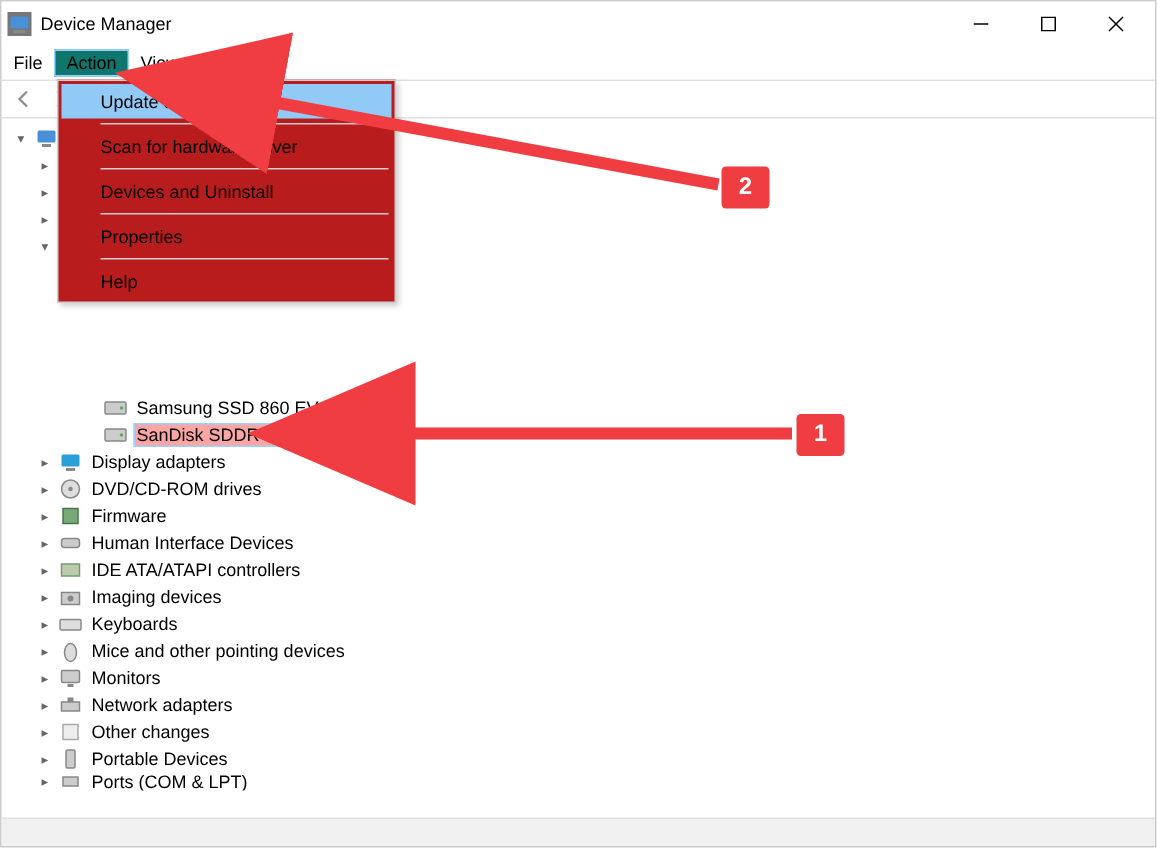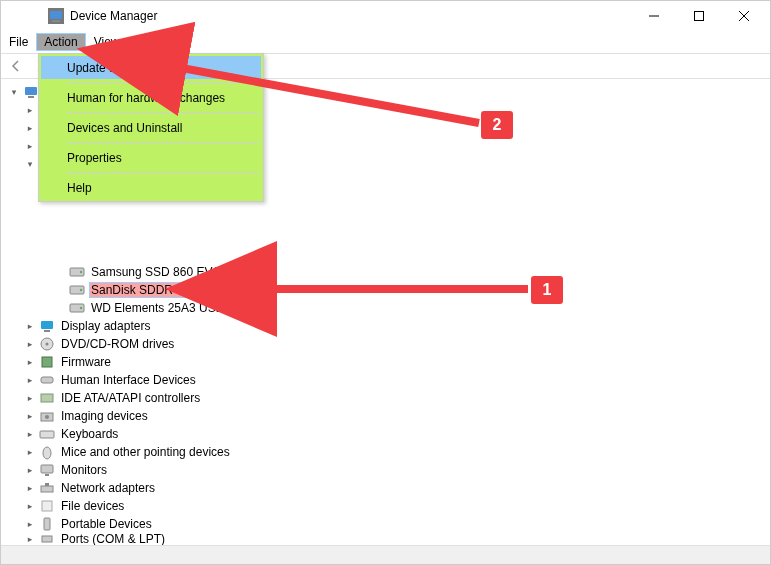--- a/index.html
+++ b/index.html
@@ -17,21 +17,20 @@
       overflow: hidden;
       border: 1px solid #ccc;
     }
     
     .titlebar {
       height: 30px;
       display: flex;
       align-items: center;
       padding: 0 4px;
       background: #fff;
-      margin-left: 43px;
     }
     .titlebar .app-icon {
       width: 16px;
       height: 16px;
       margin-right: 6px;
       background: #777;
     }
     .titlebar .title {
       flex: 1;
     }
@@ -51,21 +50,21 @@
       height: 22px;
       display: flex;
       align-items: center;
       padding: 0 0;
     }
     .menu-item {
       padding: 2px 8px;
       cursor: default;
     }
     .menu-item.active {
-      background: #a3a3a3;
+      background: #0f766e;
       border: 1px solid #99d1ff;
       padding: 1px 7px;
     }
     
     .toolbar {
       height: 26px;
       border-top: 1px solid #e0e0e0;
       border-bottom: 1px solid #e0e0e0;
       display: flex;
       align-items: center;
@@ -136,21 +135,21 @@
     .bottom-bar {
       height: 18px;
       background: #f0f0f0;
     }
     
     .dropdown {
       position: absolute;
       left: 37px;
       top: 52px;
       width: 226px;
-      background: #bef264;
+      background: #b91c1c;
       border: 1px solid #ccc;
       box-shadow: 2px 2px 4px rgba(0,0,0,0.2);
       padding: 2px;
       z-index: 10;
     }
     .dd-item {
       display: flex;
       align-items: center;
       height: 23px;
       padding-left: 26px;
@@ -298,30 +297,20 @@
     <div class="tree-node level-2">
       <span class="expander none"></span>
       <span class="node-icon">
           <svg width="16" height="12">
             <rect x="1" y="2" width="14" height="8" rx="1" fill="#ccc" stroke="#888"></rect>
             <circle cx="12" cy="6" r="1.2" fill="#6a6"></circle>
           </svg>
         </span>
       <span class="node-label selected">SanDisk SDDR-113 USB Device</span>
     </div>
-    <div class="tree-node level-2">
-      <span class="expander none"></span>
-      <span class="node-icon">
-          <svg width="16" height="12">
-            <rect x="1" y="2" width="14" height="8" rx="1" fill="#ccc" stroke="#888"></rect>
-            <circle cx="12" cy="6" r="1.2" fill="#6a6"></circle>
-          </svg>
-        </span>
-      <span class="node-label">WD Elements 25A3 USB Device</span>
-    </div>
 
     <div class="tree-node level-1">
       <span class="expander">▸</span>
       <span class="node-icon">
           <svg width="16" height="16">
             <rect x="2" y="3" width="12" height="8" fill="#29a0d8" rx="1"></rect>
             <rect x="5" y="12" width="6" height="2" fill="#888"></rect>
           </svg>
         </span>
       <span class="node-label">Display adapters</span>
@@ -411,21 +400,21 @@
         </span>
       <span class="node-label">Network adapters</span>
     </div>
     <div class="tree-node level-1">
       <span class="expander">▸</span>
       <span class="node-icon">
           <svg width="16" height="16">
             <rect x="3" y="3" width="10" height="10" fill="#eee" stroke="#aaa"></rect>
           </svg>
         </span>
-      <span class="node-label">File devices</span>
+      <span class="node-label">Other changes</span>
     </div>
     <div class="tree-node level-1">
       <span class="expander">▸</span>
       <span class="node-icon">
           <svg width="16" height="16">
             <rect x="5" y="2" width="6" height="12" rx="1" fill="#ccc" stroke="#888"></rect>
           </svg>
         </span>
       <span class="node-label">Portable Devices</span>
     </div>
@@ -439,21 +428,21 @@
       <span class="node-label">Ports (COM &amp; LPT)</span>
     </div>
   </div>
 </div>
 
 <div class="bottom-bar"></div>
 
 <div class="dropdown">
   <div class="dd-item hover">Update driver</div>
   <div class="dd-sep"></div>
-  <div class="dd-item">Human for hardware changes</div>
+  <div class="dd-item">Scan for hardware driver</div>
   <div class="dd-sep"></div>
   <div class="dd-item">Devices and Uninstall</div>
   <div class="dd-sep"></div>
   <div class="dd-item">Properties</div>
   <div class="dd-sep"></div>
   <div class="dd-item">Help</div>
 </div>
 
 <div class="annotation-layer">
 

